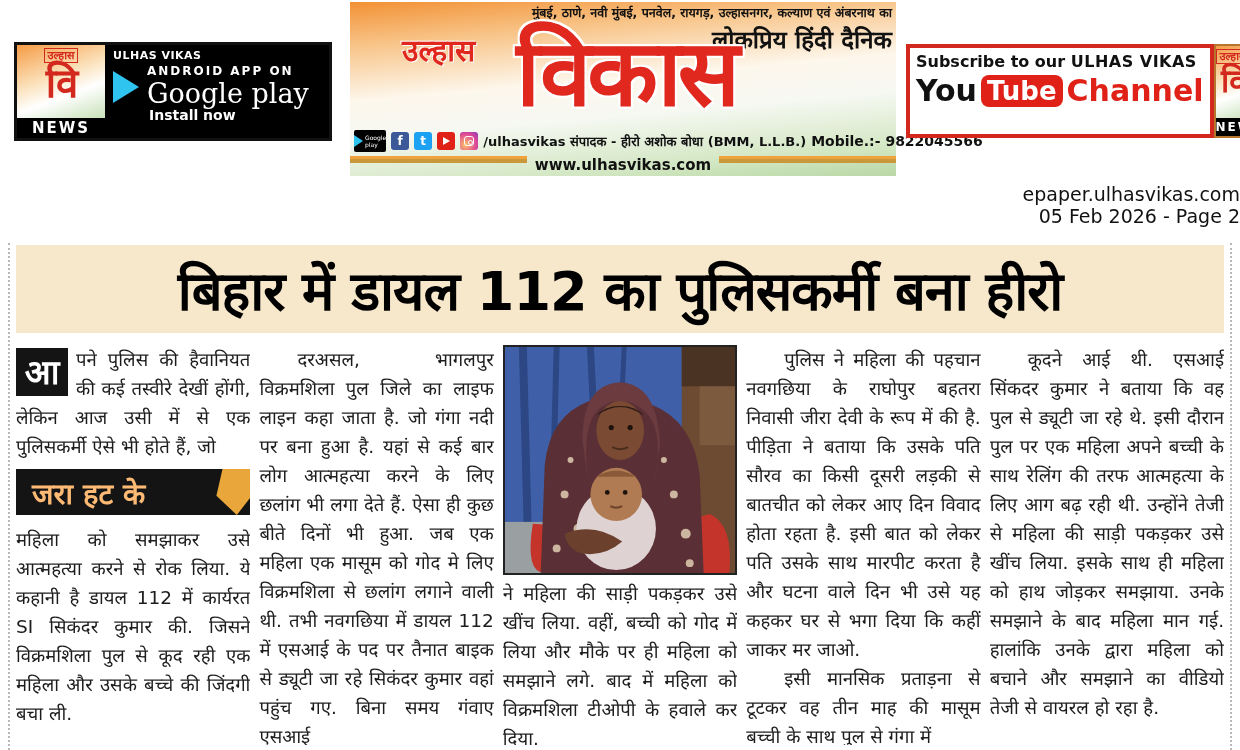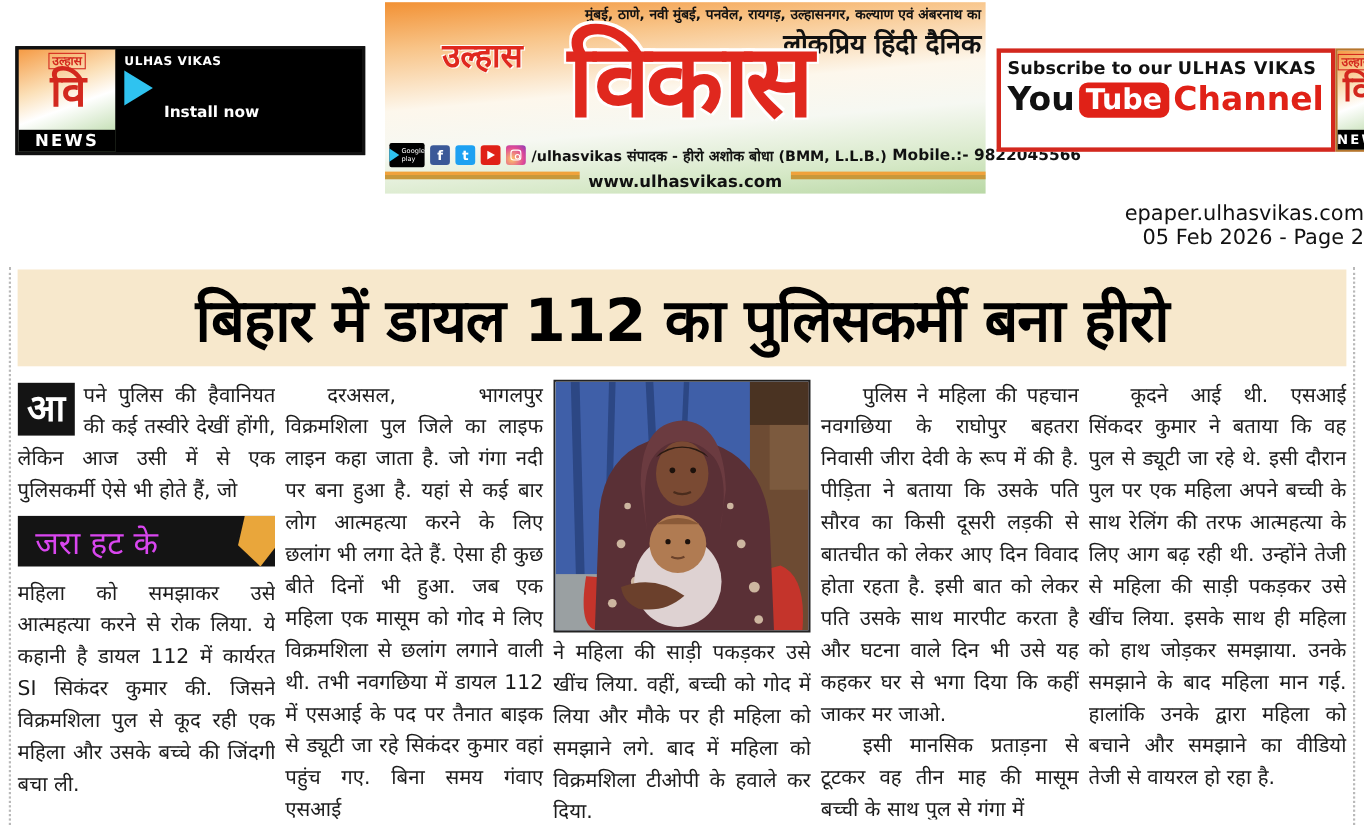--- a/index.html
+++ b/index.html
@@ -78,21 +78,21 @@
 
   .columns { display:flex; gap:9px; margin-top:12px; height:400px; }
   .col { flex:1 1 0; overflow:hidden; }
   .body-text { font-size:18.5px; line-height:29px; color:#1c1c1c; text-align:justify; }
   .indent { text-indent:38px; }
 
   .dropcap { float:left; width:52px; height:48px; background:#141414; color:#fff; font-size:34px; font-weight:bold;
     display:flex; align-items:center; justify-content:center; margin:3px 8px 2px 0; }
 
   .section-banner { position:relative; background:#141414; height:46px; margin:8px 0 10px 0; display:flex; align-items:center; overflow:hidden; }
-  .section-banner .label { color:#d946ef; font-size:29px; font-weight:normal; padding-left:16px; }
+  .section-banner .label { color:#fdba74; font-size:29px; font-weight:bold; padding-left:16px; }
   .section-wedge { position:absolute; right:0; top:0; width:34px; height:100%; background:#e9a63b;
     clip-path:polygon(18% 0, 100% 0, 100% 62%, 60% 100%, 0 58%); }
 
   .photo { width:100%; height:230px; border:2px solid #222; display:block; margin-bottom:4px; }
 </style>
 </head>
 <body>
 
 <div class="page">
 
@@ -101,20 +101,24 @@
     <div class="left-banner">
       <div class="mini-logo">
         <span class="ul">उल्हास</span>
         <span class="vi">वि</span>
         <span class="news">NEWS</span>
       </div>
       <div class="gp-panel">
         <div class="uv">ULHAS VIKAS</div>
         <div class="row">
           <span class="gp-tri"></span>
+          <span>
+            <div class="gp-text-top">ANDROID APP ON</div>
+            <div class="gp-text-big">Google play</div>
+          </span>
         </div>
         <div class="gp-install">Install now</div>
       </div>
     </div>
 
     <div class="masthead">
       <div class="region-line">मुंबई, ठाणे, नवी मुंबई, पनवेल, रायगड़, उल्हासनगर, कल्याण एवं अंबरनाथ का</div>
       <div class="tagline">लोकप्रिय हिंदी दैनिक</div>
       <div class="title-top">उल्हास</div>
       <div class="title-main">विकास</div>

